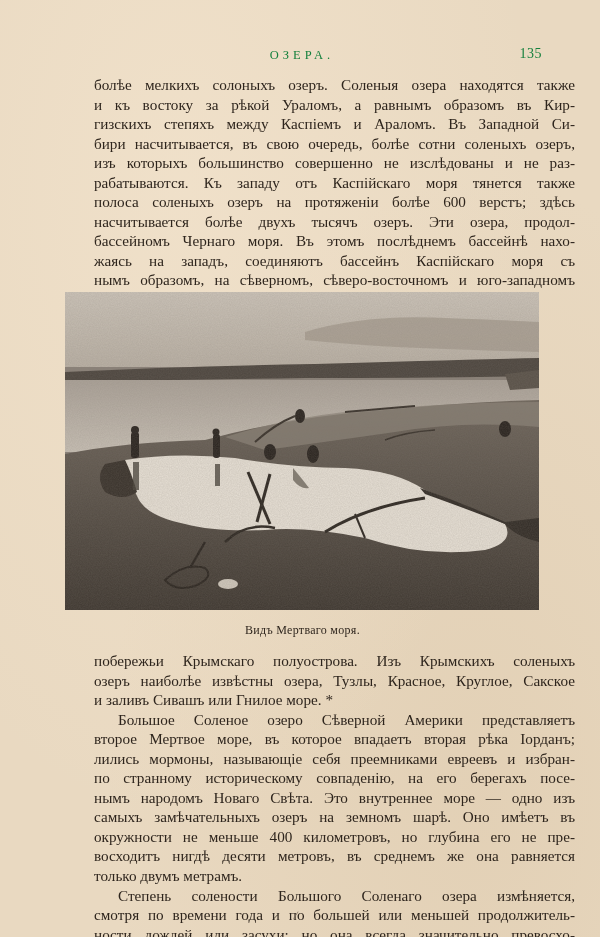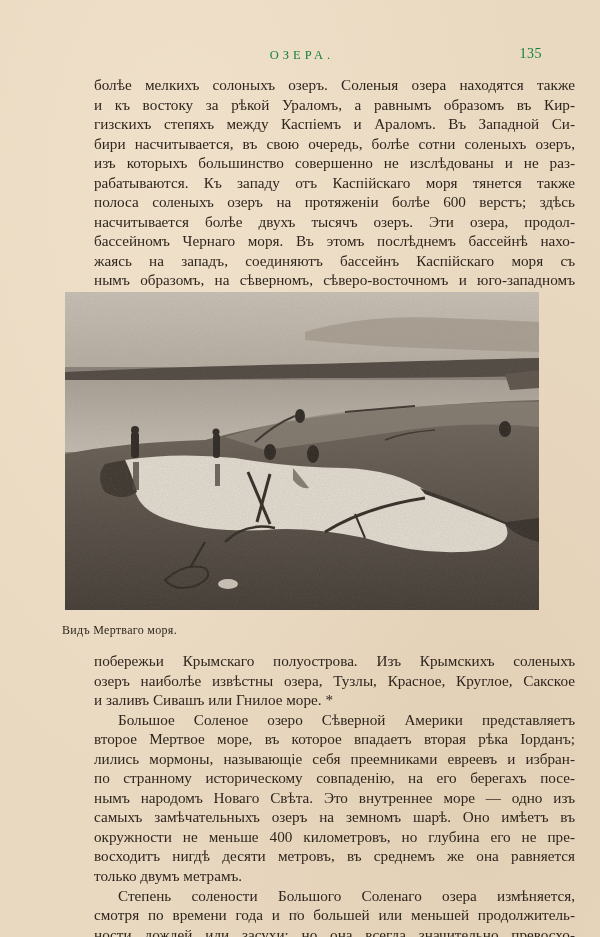--- a/index.html
+++ b/index.html
@@ -79,21 +79,21 @@
       background: #8a8178;
     }
     .figure svg {
       display: block;
     }
     .caption {
       position: absolute;
       top: 623px;
       left: 62px;
       width: 481px;
-      text-align: left;
+      text-align: center;
       font-family: "Liberation Serif", serif;
       font-size: 12px;
       color: #2f261e;
       letter-spacing: 0.3px;
     }
     .stray-mark {
       position: absolute;
       top: 908px;
       left: 294px;
       font-family: "Liberation Serif", serif;

